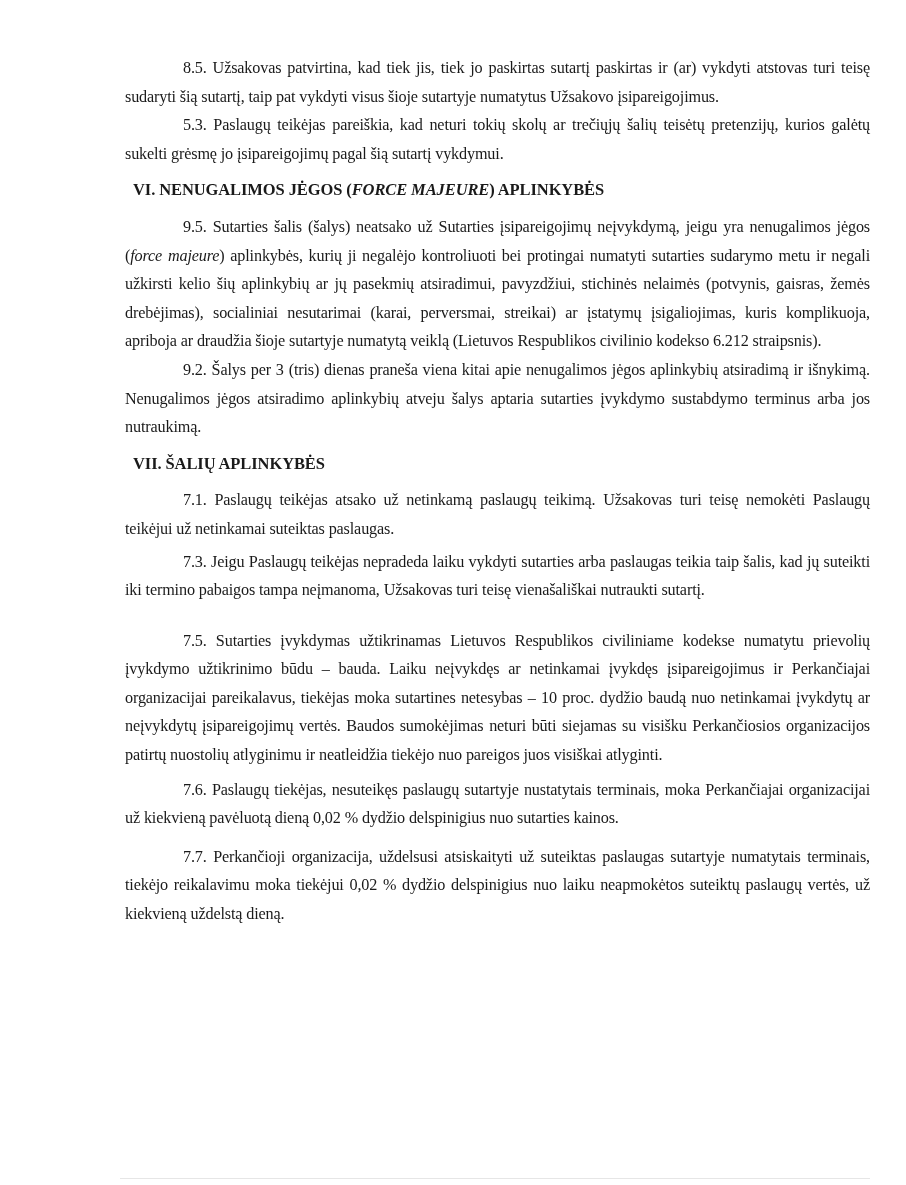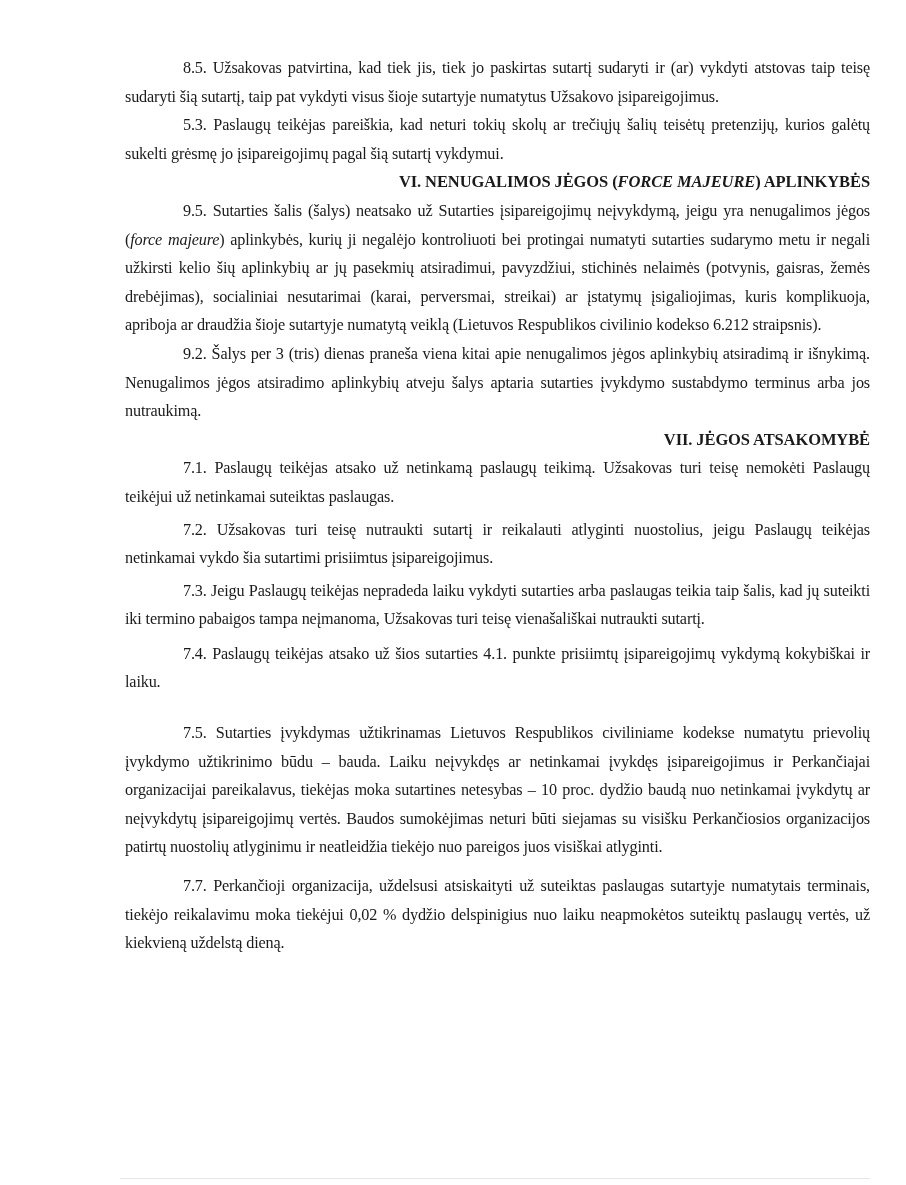--- a/index.html
+++ b/index.html
@@ -11,76 +11,72 @@
   }
   .page {
     position: absolute; left: 125px; top: 54px; width: 745px;
   }
   p.para {
     margin: 0; font-size: 16.2px; line-height: 28.6px;
     text-align: justify; text-indent: 58px;
     letter-spacing: -0.15px;
   }
   h2.heading {
-    margin: 0; font-size: 16.5px; font-weight: bold; text-align: right;
+    margin: 8px; font-size: 16.5px; font-weight: bold; text-align: left;
     line-height: 28.6px; letter-spacing: -0.1px;
   }
   .sec6 { margin-top: 23px; }
   i { font-style: italic; }
   .bottom-rule {
     position: absolute; left: 120px; top: 1178px; width: 750px; height: 1px;
     background: #e6e6e6;
   }
 </style>
 </head>
 <body>
 
 <div class="page">
 
   <p class="para">
     <span>8.5.</span>
-    <span>Užsakovas patvirtina, kad tiek jis, tiek jo paskirtas sutartį sudaryti ir (ar) vykdyti atstovas taip teisę sudaryti šią sutartį, taip pat vykdyti visus šioje sutartyje numatytus Užsakovo įsipareigojimus.</span>
+    <span>Užsakovas patvirtina, kad tiek jis, tiek jo paskirtas sutartį paskirtas ir (ar) vykdyti atstovas turi teisę sudaryti šią sutartį, taip pat vykdyti visus šioje sutartyje numatytus Užsakovo įsipareigojimus.</span>
   </p>
   <p class="para" style="margin-top:0">
     <span>5.3.</span>
     <span>Paslaugų teikėjas pareiškia, kad neturi tokių skolų ar trečiųjų šalių teisėtų pretenzijų, kurios galėtų sukelti grėsmę jo įsipareigojimų pagal šią sutartį vykdymui.</span>
   </p>
 
   <h2 class="heading sec6"><span>VI. NENUGALIMOS JĖGOS (</span><i>FORCE MAJEURE</i><span>) APLINKYBĖS</span></h2>
 
   <p class="para">
     <span>9.5.</span>
     <span>Sutarties šalis (šalys) neatsako už Sutarties įsipareigojimų neįvykdymą, jeigu yra nenugalimos jėgos (</span><i>force majeure</i><span>) aplinkybės, kurių ji negalėjo kontroliuoti bei protingai numatyti sutarties sudarymo metu ir negali užkirsti kelio šių aplinkybių  ar jų pasekmių atsiradimui, pavyzdžiui, stichinės nelaimės (potvynis, gaisras, žemės drebėjimas), socialiniai nesutarimai (karai, perversmai, streikai) ar įstatymų įsigaliojimas, kuris komplikuoja, apriboja ar draudžia šioje sutartyje numatytą veiklą (Lietuvos Respublikos civilinio kodekso 6.212 straipsnis).</span>
   </p>
   <p class="para">
     <span>9.2.</span>
     <span>Šalys per 3 (tris) dienas praneša viena kitai apie nenugalimos jėgos aplinkybių atsiradimą ir išnykimą. Nenugalimos jėgos atsiradimo aplinkybių atveju šalys aptaria sutarties įvykdymo sustabdymo terminus arba jos nutraukimą.</span>
   </p>
 
-  <h2 class="heading">VII. JĖGOS ATSAKOMYBĖ</h2>
+  <h2 class="heading">VII. ŠALIŲ APLINKYBĖS</h2>
 
   <p class="para">
     <span>7.1.</span>
     <span>Paslaugų teikėjas atsako už netinkamą paslaugų teikimą. Užsakovas turi teisę nemokėti Paslaugų teikėjui už netinkamai suteiktas paslaugas.</span>
   </p>
   <p class="para" style="margin-top:4px">
-    <span>7.2.</span>
-    <span>Užsakovas turi teisę nutraukti sutartį ir reikalauti atlyginti nuostolius, jeigu Paslaugų teikėjas netinkamai vykdo šia sutartimi prisiimtus įsipareigojimus.</span>
-  </p>
-  <p class="para" style="margin-top:4px">
     <span>7.3.</span>
     <span>Jeigu Paslaugų teikėjas nepradeda laiku vykdyti sutarties arba paslaugas teikia taip šalis, kad jų suteikti iki termino pabaigos tampa neįmanoma, Užsakovas turi teisę vienašališkai nutraukti sutartį.</span>
-  </p>
-  <p class="para" style="margin-top:6px">
-    <span>7.4.</span>
-    <span>Paslaugų teikėjas atsako už šios sutarties 4.1. punkte prisiimtų įsipareigojimų vykdymą kokybiškai ir laiku.</span>
   </p>
   <p class="para" style="margin-top:22px">
     <span>7.5.</span>
     <span>Sutarties įvykdymas užtikrinamas Lietuvos Respublikos civiliniame kodekse numatytu prievolių įvykdymo užtikrinimo būdu – bauda. Laiku neįvykdęs ar netinkamai įvykdęs įsipareigojimus ir Perkančiajai organizacijai pareikalavus, tiekėjas moka sutartines netesybas – 10 proc. dydžio baudą nuo netinkamai įvykdytų ar neįvykdytų įsipareigojimų vertės. Baudos sumokėjimas neturi būti siejamas su visišku Perkančiosios organizacijos patirtų nuostolių atlyginimu ir neatleidžia tiekėjo nuo pareigos juos visiškai atlyginti.</span>
+  </p>
+  <p class="para" style="margin-top:6px">
+    <span>7.6.</span>
+    <span>Paslaugų tiekėjas, nesuteikęs paslaugų sutartyje nustatytais terminais, moka Perkančiajai organizacijai už kiekvieną pavėluotą dieną 0,02 % dydžio delspinigius nuo sutarties kainos.</span>
   </p>
   <p class="para" style="margin-top:10px">
     <span>7.7.</span>
     <span>Perkančioji organizacija, uždelsusi atsiskaityti už suteiktas paslaugas sutartyje numatytais terminais, tiekėjo reikalavimu moka tiekėjui 0,02 % dydžio delspinigius nuo laiku neapmokėtos suteiktų paslaugų vertės, už kiekvieną uždelstą dieną.</span>
   </p>
 </div>
 
 <div class="bottom-rule"></div>
 
 </body></html>

